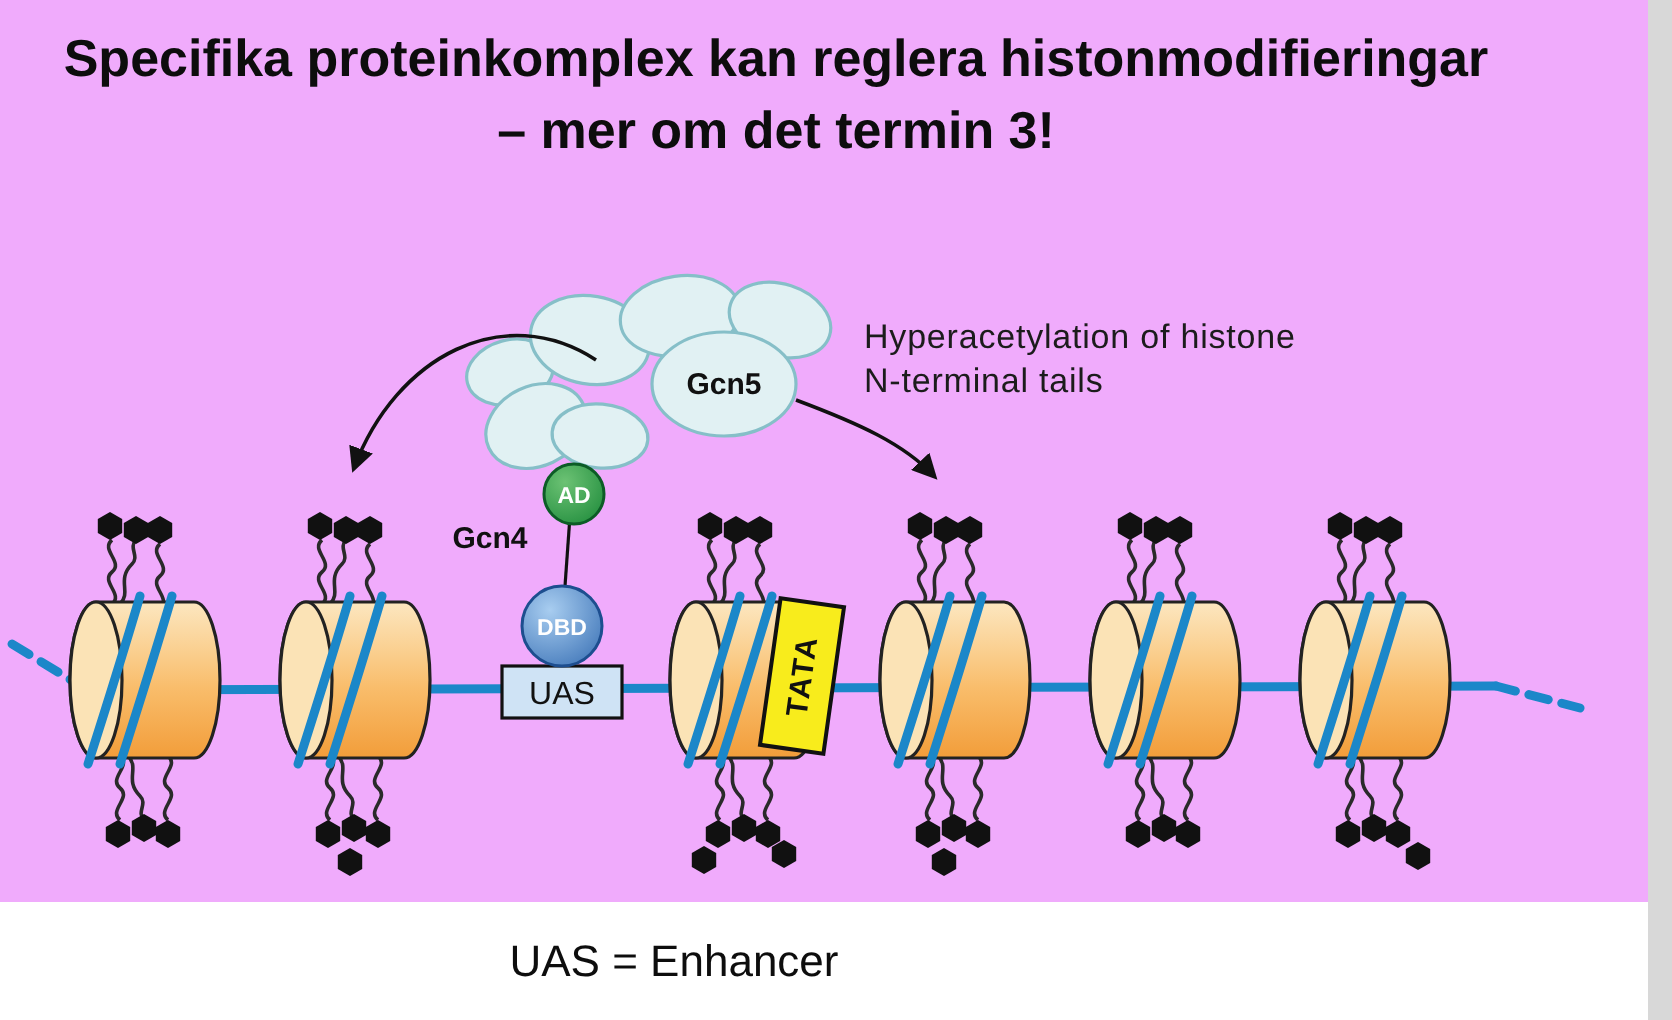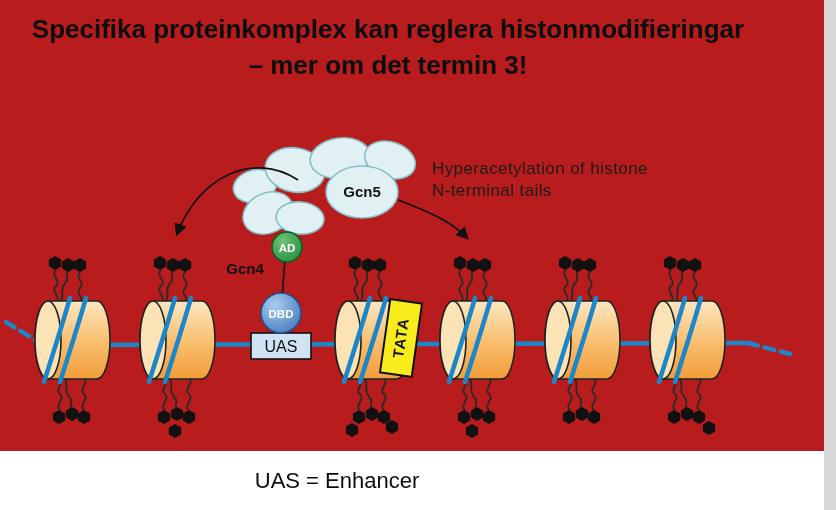--- a/index.html
+++ b/index.html
@@ -1,16 +1,16 @@
 <!DOCTYPE html>
 <html><head>
 <meta charset="utf-8">
 <style>
   html,body{margin:0;padding:0;background:#ffffff;width:836px;height:510px;overflow:hidden;}
-  .stage{position:relative;width:836px;height:451px;background:#b91c1c;}
+  .stage{position:relative;width:836px;height:451px;background:#f0abfc;}
   text{font-family:"Liberation Sans",sans-serif;fill:#111;}
   .title-text{font-size:26px;font-weight:bold;fill:#0d0d0d;}
   .caption-text{font-size:22px;fill:#0d0d0d;}
   .annot-text{font-size:17px;letter-spacing:.4px;fill:#1c1c1c;}
   .bold-label{font-size:15px;font-weight:bold;fill:#111;}
   .domain-label{font-size:11.5px;font-weight:bold;fill:#ffffff;}
   .uas-label{font-size:16px;fill:#111;}
   .tata-label{font-size:15px;font-weight:bold;letter-spacing:1px;fill:#111;}
   .dna{stroke:#1b87c9;stroke-width:4.5;fill:none;stroke-linecap:round;}
   .dna-dash{stroke:#1b87c9;stroke-width:4.5;fill:none;stroke-linecap:round;stroke-dasharray:10 7;}

